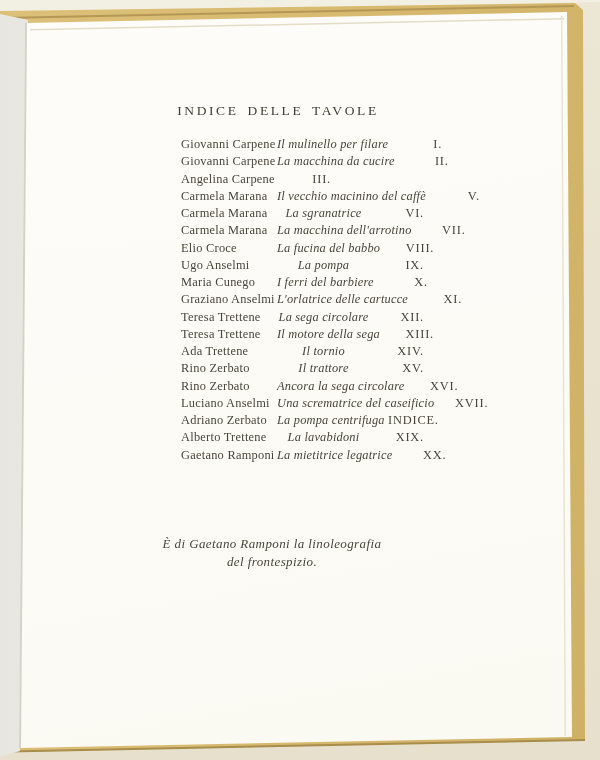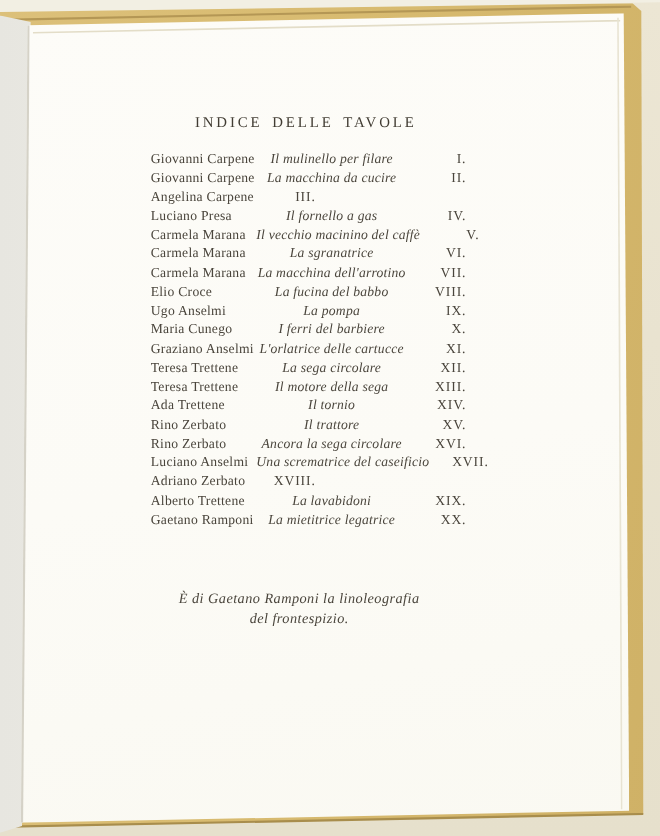--- a/index.html
+++ b/index.html
@@ -88,20 +88,21 @@
     position: absolute;
     left: 137px; top: 136px; width: 287px;
   }
   .row {
     display: flex;
     align-items: baseline;
     height: 17.25px;
     font-size: 12.4px;
     line-height: 17.25px;
     white-space: nowrap;
+    margin-left: 44px;
   }
   .row-author {
     width: 96px;
     flex: 0 0 96px;
     letter-spacing: 0.25px;
   }
   .row-work {
     flex: 1 1 auto;
     font-style: italic;
     letter-spacing: 0.2px;
@@ -151,25 +152,20 @@
         <div class="row">
           <span class="row-author">Giovanni Carpene</span>
           <span class="row-work">La macchina da cucire</span>
           <span class="row-plate">II.</span>
         </div>
         <div class="row">
           <span class="row-author">Angelina Carpene</span>
           <span class="row-plate">III.</span>
         </div>
         <div class="row">
-          <span class="row-author">Luciano Presa</span>
-          <span class="row-work">Il fornello a gas</span>
-          <span class="row-plate">IV.</span>
-        </div>
-        <div class="row">
           <span class="row-author">Carmela Marana</span>
           <span class="row-work">Il vecchio macinino del caffè</span>
           <span class="row-plate">V.</span>
         </div>
         <div class="row">
           <span class="row-author">Carmela Marana</span>
           <span class="row-work">La sgranatrice</span>
           <span class="row-plate">VI.</span>
         </div>
         <div class="row">
@@ -222,21 +218,22 @@
           <span class="row-work">Ancora la sega circolare</span>
           <span class="row-plate">XVI.</span>
         </div>
         <div class="row">
           <span class="row-author">Luciano Anselmi</span>
           <span class="row-work">Una scrematrice del caseificio</span>
           <span class="row-plate">XVII.</span>
         </div>
         <div class="row">
           <span class="row-author">Adriano Zerbato</span>
-          <span class="row-plate">XVIII.</span>
+          <span class="row-work">La pompa centrifuga</span>
+          <span class="row-plate">INDICE.</span>
         </div>
         <div class="row">
           <span class="row-author">Alberto Trettene</span>
           <span class="row-work">La lavabidoni</span>
           <span class="row-plate">XIX.</span>
         </div>
         <div class="row">
           <span class="row-author">Gaetano Ramponi</span>
           <span class="row-work">La mietitrice legatrice</span>
           <span class="row-plate">XX.</span>

